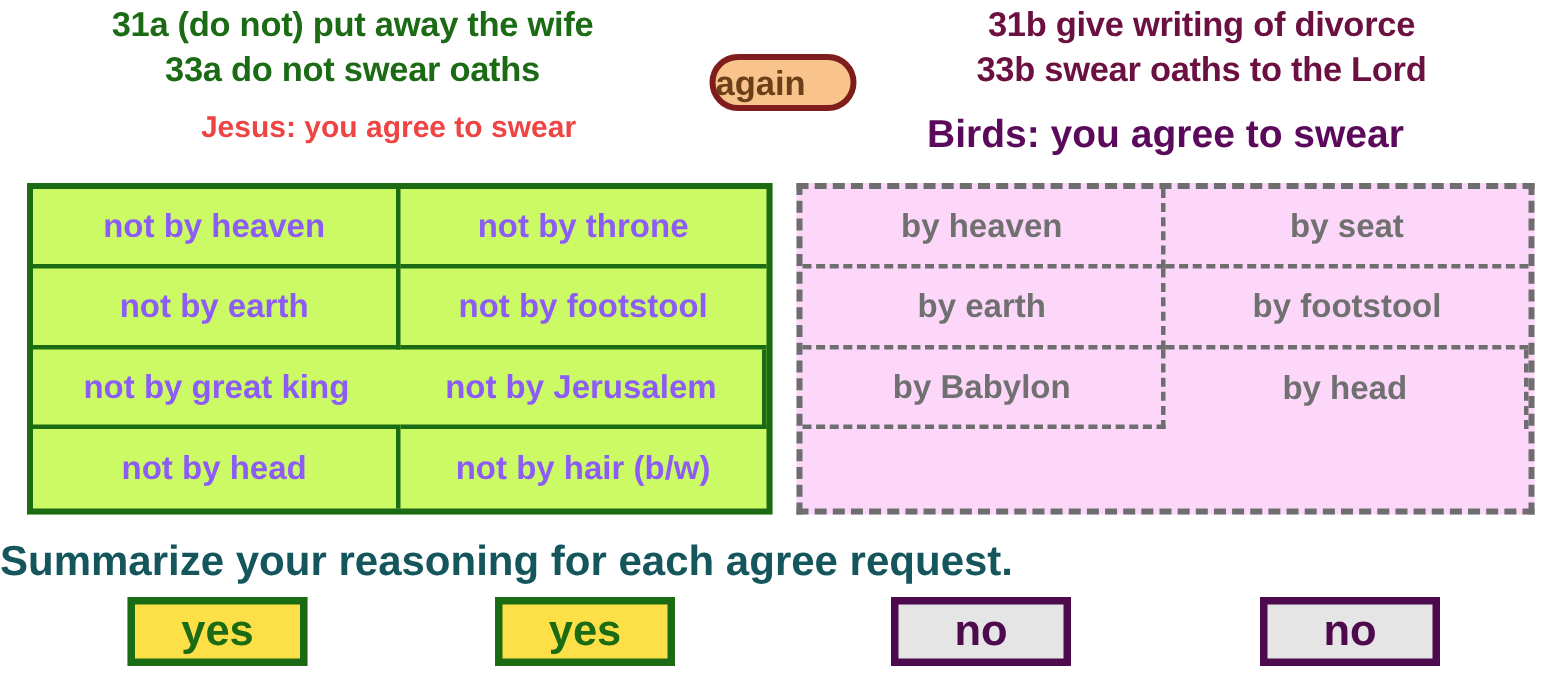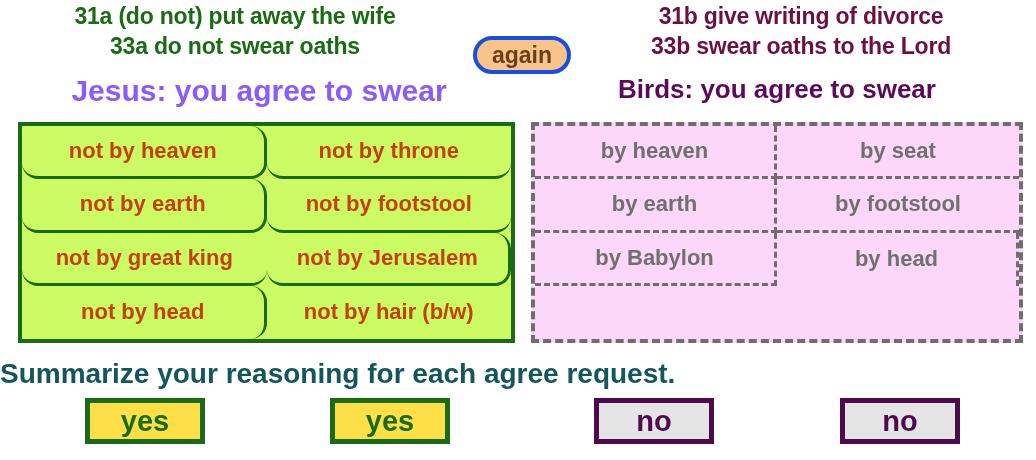--- a/index.html
+++ b/index.html
@@ -42,23 +42,23 @@
 
   .l-31a { left: 0px;   top: 3px;  width: 470px; font-size: 23px; letter-spacing: -0.2px; }
   .l-33a { left: 0px;   top: 33px; width: 470px; font-size: 23px; letter-spacing: -0.2px; }
   .r-31b { left: 566px; top: 3px;  width: 470px; font-size: 23px; letter-spacing: -0.2px; }
   .r-33b { left: 566px; top: 33px; width: 470px; font-size: 23px; letter-spacing: -0.2px; }
 
   .hdr-left {
     position: absolute;
     left: 0px; top: 74px; width: 518px;
     text-align: center;
-    font-size: 30px;
-    font-weight: bold;
-    color: #8b5cf6;
+    font-size: 20px;
+    font-weight: bold;
+    color: #ef4444;
     white-space: nowrap;
   }
   .hdr-right {
     position: absolute;
     left: 518px; top: 74px; width: 518px;
     text-align: center;
     font-size: 26px;
     font-weight: bold;
     color: #5b0a5b;
     white-space: nowrap;
@@ -66,27 +66,27 @@
 
   
   .again-pill {
     position: absolute;
     left: 473px;
     top: 36px;
     width: 98px;
     height: 38px;
     box-sizing: border-box;
     background: #f8c48c;
-    border: 4px solid #1d4ed8;
+    border: 4px solid #7f1d1d;
     border-radius: 19px;
     color: #6b4018;
     font-size: 23px;
     font-weight: bold;
     line-height: 30px;
-    text-align: center;
+    text-align: left;
   }
 
   
   .grid {
     position: absolute;
     box-sizing: border-box;
     display: grid;
     grid-template-columns: 1fr 1fr;
     grid-template-rows: repeat(4, 1fr);
   }
@@ -97,27 +97,26 @@
     width: 497px;
     height: 221px;
     background: #ccfa64;
     border: 4px solid #1a6b14;
   }
   .grid-green .cell {
     box-sizing: border-box;
     display: flex;
     align-items: center;
     justify-content: center;
-    color: #c2410c;
+    color: #8b5cf6;
     font-size: 22px;
     font-weight: bold;
     border-right: 3px solid #1a6b14;
     border-bottom: 3px solid #1a6b14;
     white-space: nowrap;
-    border-radius: 16px;
   }
   .grid-green .cell.col-last  { border-right: none; }
   .grid-green .cell.row-last  { border-bottom: none; }
 
   .grid-pink {
     left: 531px;
     top: 122px;
     width: 492px;
     height: 221px;
     background: #fcd7fa;

